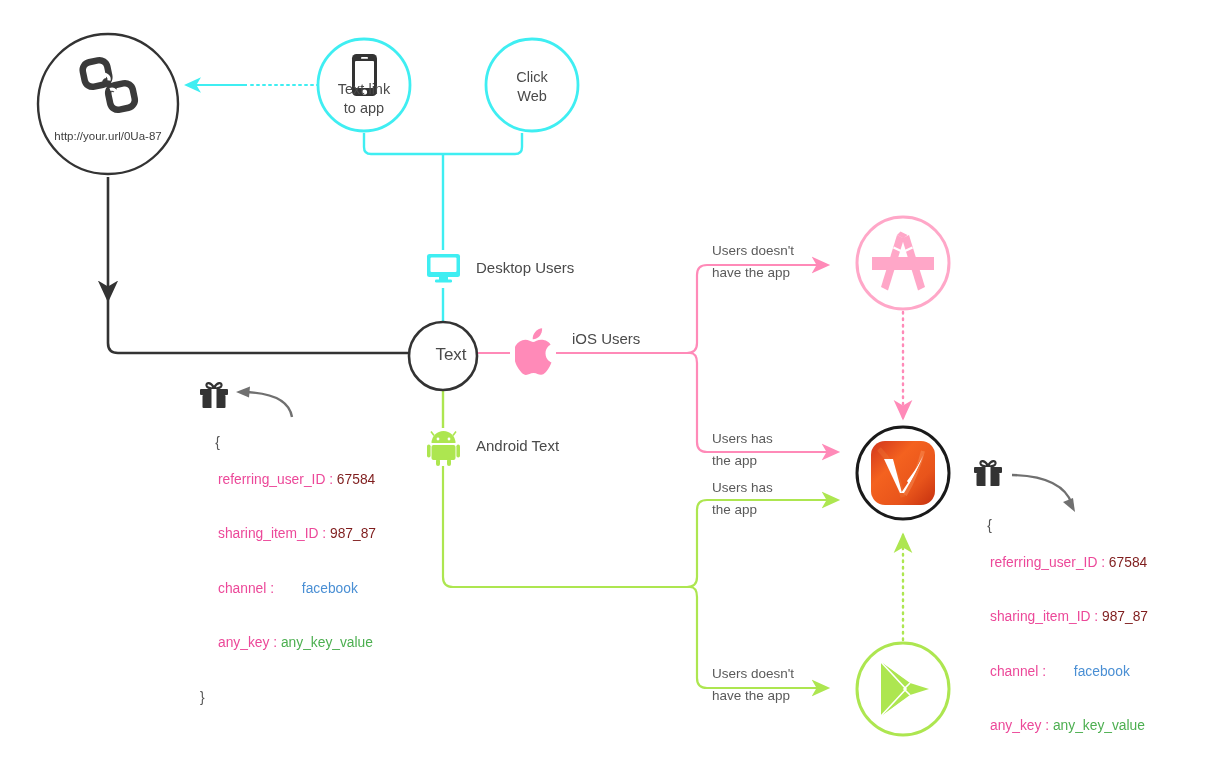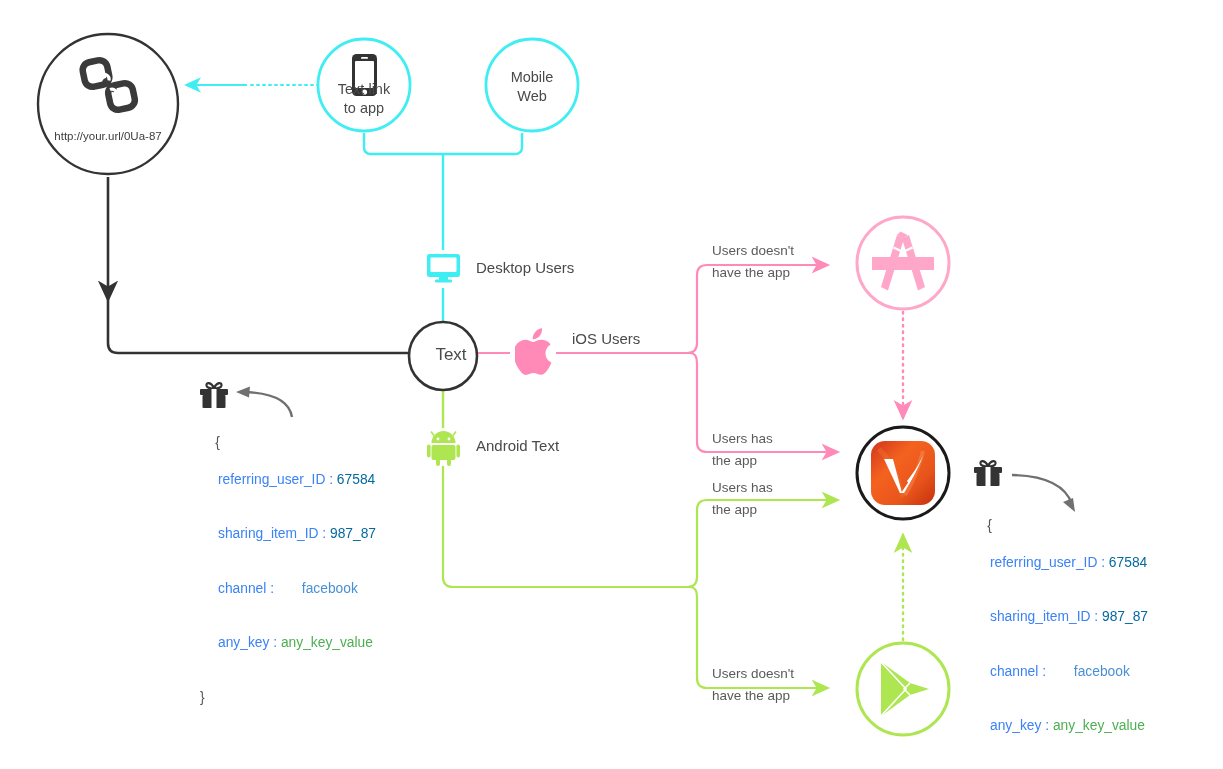--- a/index.html
+++ b/index.html
@@ -10,22 +10,22 @@
   .node-label{position:absolute;color:#4a4a4a;font-size:14.5px;line-height:1.28;
               text-align:center;pointer-events:none;}
   .edge-label{position:absolute;color:#5a5a5a;font-size:13.5px;line-height:1.62;}
   .flow-label{position:absolute;color:#4a4a4a;font-size:15px;}
   .url-label{position:absolute;color:#3d3d3d;font-size:11.5px;text-align:center;width:200px;}
   .click-label{position:absolute;color:#4a4a4a;font-size:17px;}
   .json-block{position:absolute;font-size:13.8px;line-height:1.32;color:#6e6e6e;
               white-space:pre;}
   .json-block .brace{color:#555;}
   .kv{display:block;}
-  .k{color:#3b82f6;}
-  .v-red{color:#0369a1;}
+  .k{color:#ec4899;}
+  .v-red{color:#7f1d1d;}
   .v-blue{color:#4a8fd4;margin-left:24px;}
   .v-green{color:#4caf50;}
   .icon-abs{position:absolute;}
 </style>
 </head>
 <body>
 
 <div id="stage">
 
   <svg class="layer" viewBox="0 0 1223 769">
@@ -117,21 +117,21 @@
   <div class="icon-abs" style="left:351px;top:53px;width:27px;height:44px;">
     <svg viewBox="0 0 27 44" width="27" height="44">
       <rect x="1" y="1" width="25" height="42" rx="4.5" fill="#333333"></rect>
       <rect x="4" y="8" width="19" height="27" rx="1" fill="#ffffff"></rect>
       <rect x="10" y="4" width="7" height="1.8" rx="0.9" fill="#ffffff"></rect>
       <circle cx="13.5" cy="39" r="2.6" fill="#ffffff"></circle>
     </svg>
   </div>
   <div class="node-label" style="left:314px;top:80px;width:100px;"><span>Text link</span><br><span>to app</span></div>
 
-  <div class="node-label" style="left:482px;top:68px;width:100px;"><span>Mobile</span><br><span>Web</span></div>
+  <div class="node-label" style="left:482px;top:68px;width:100px;"><span>Click</span><br><span>Web</span></div>
 
   <div class="click-label" style="left:421px;top:345px;width:60px;text-align:center;">Text</div>
 
   <div class="icon-abs" style="left:426px;top:253px;width:35px;height:30px;">
     <svg viewBox="0 0 35 30" width="35" height="30">
       <rect x="1" y="1" width="33" height="23" rx="2.5" fill="#3FEEF2"></rect>
       <rect x="4.5" y="4.5" width="26" height="14.5" rx="1" fill="#ffffff"></rect>
       <rect x="13" y="23.5" width="9" height="4" fill="#3FEEF2"></rect>
       <rect x="9" y="26.5" width="17" height="3" rx="1.2" fill="#3FEEF2"></rect>
     </svg>

